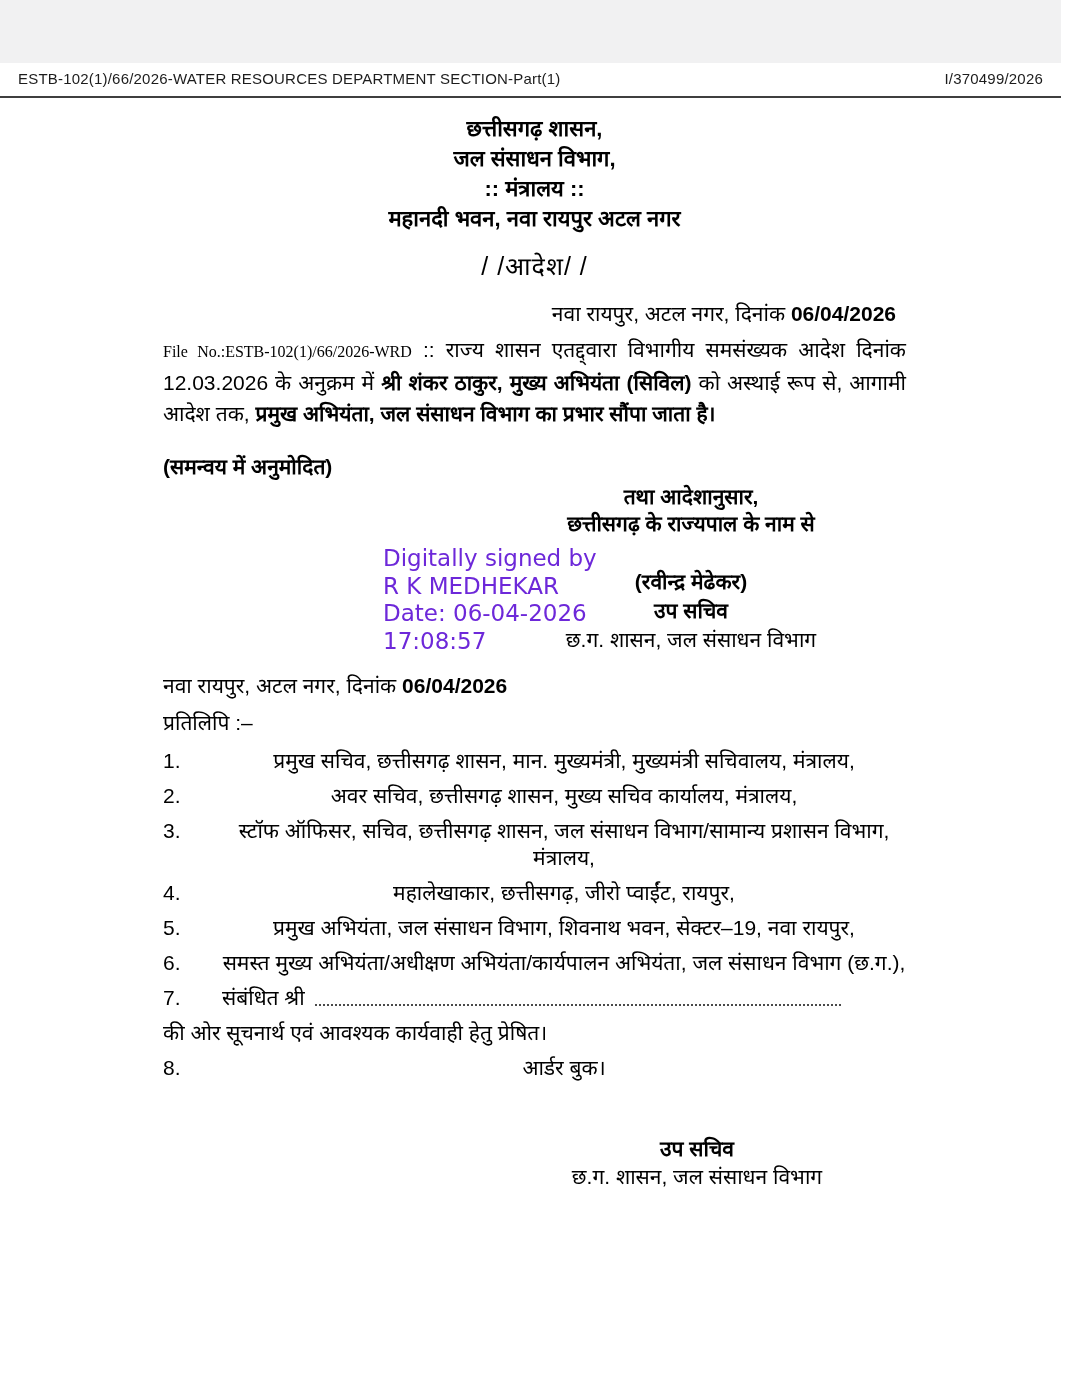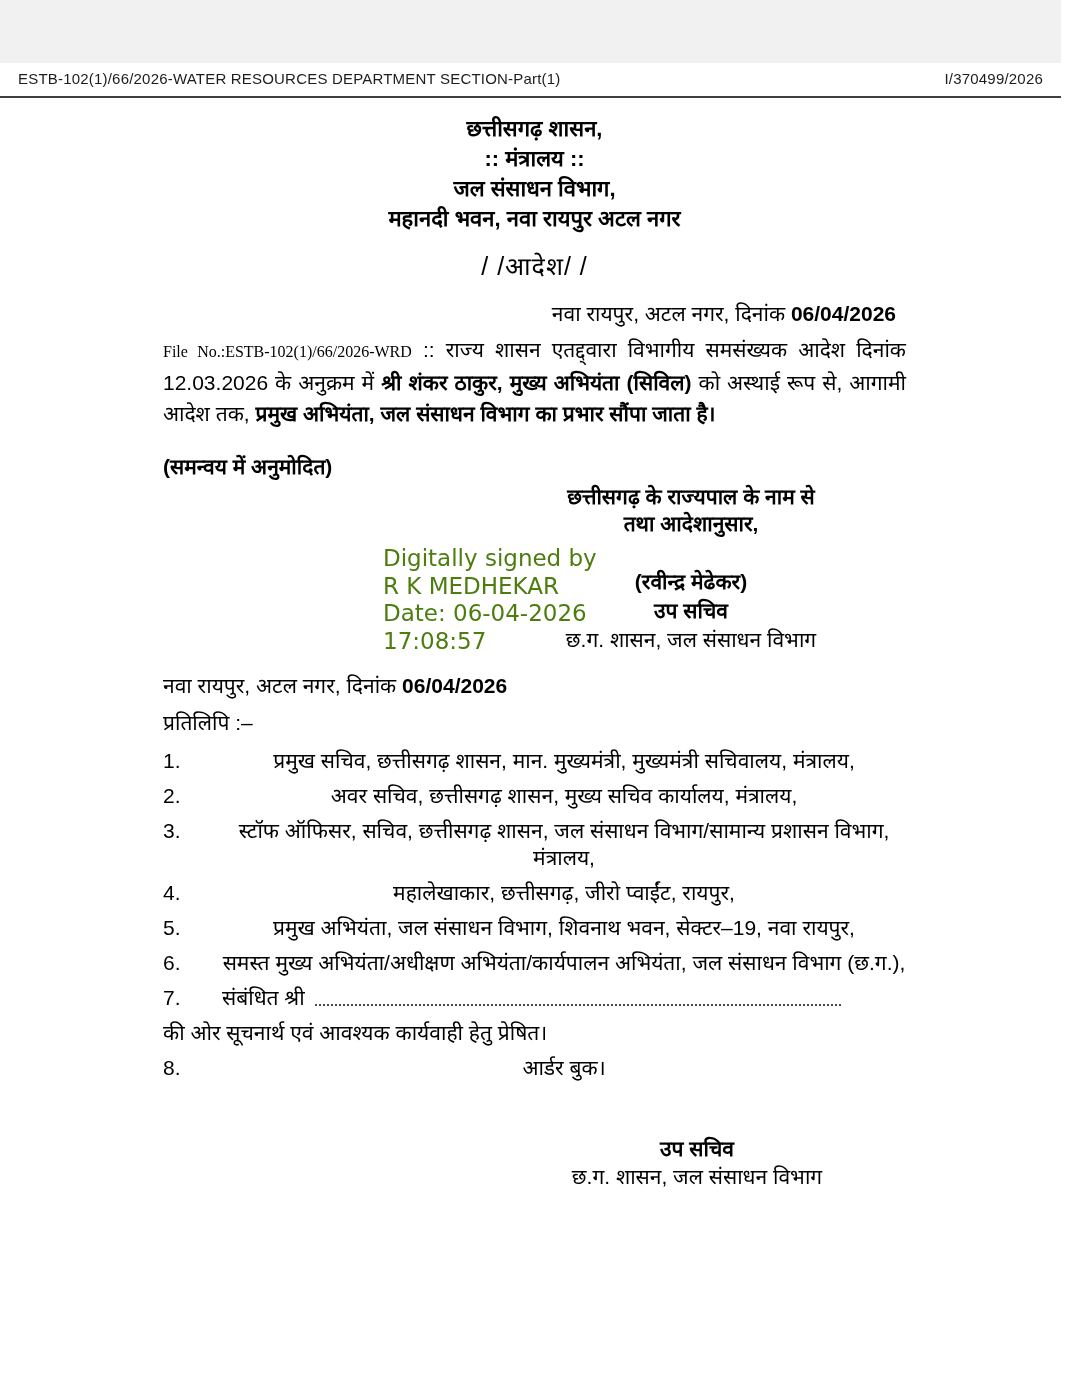--- a/index.html
+++ b/index.html
@@ -39,21 +39,21 @@
 
   .authority {
     width: 360px; margin: 3px 35px 0 auto;
     text-align: center; font-weight: bold; font-size: 21px; line-height: 27px;
   }
 
   .sig-area { position: relative; height: 122px; margin-top: 4px; }
   .digital {
     position: absolute; left: 220px; top: 4px;
     font-family: "DejaVu Sans", sans-serif;
-    font-size: 23px; line-height: 27.5px; color: #4d7c0f; white-space: nowrap;
+    font-size: 23px; line-height: 27.5px; color: #6d28d9; white-space: nowrap;
   }
   .signatory {
     position: absolute; left: 368px; top: 26px; width: 320px;
     text-align: center; font-size: 21px; line-height: 29px;
   }
   .signatory .bold { font-weight: bold; }
 
   .endorse { display: flex; justify-content: space-between; padding-right: 10px; margin-top: 8px; font-size: 21px; }
   .copy-label { margin-top: 9px; font-size: 21px; }
 
@@ -80,40 +80,40 @@
 
   <div class="fileheader">
     <span>ESTB-102(1)/66/2026-WATER RESOURCES DEPARTMENT SECTION-Part(1)</span>
     <span>I/370499/2026</span>
   </div>
 
   <div class="content">
 
     <div class="letterhead">
       <div>छत्तीसगढ़ शासन,</div>
+      <div>जल संसाधन विभाग,</div>
       <div>:: मंत्रालय ::</div>
-      <div>जल संसाधन विभाग,</div>
       <div>महानदी भवन, नवा रायपुर अटल नगर</div>
     </div>
 
     <div class="order-title">/ /आदेश/ /</div>
 
     <div class="date-right">
       <span>नवा रायपुर, अटल नगर, दिनांक </span><b>06/04/2026</b>
     </div>
 
     <p class="body-para">
       <span class="serif">File No.:ESTB-102(1)/66/2026-WRD</span><span> :: राज्य शासन एतद्द्वारा विभागीय समसंख्यक आदेश दिनांक 12.03.2026 के अनुक्रम में </span><b>श्री शंकर ठाकुर, मुख्य अभियंता (सिविल)</b><span> को अस्थाई रूप से, आगामी आदेश तक, </span><b>प्रमुख अभियंता, जल संसाधन विभाग का प्रभार सौंपा जाता है।</b>
     </p>
 
     <div class="approval">(समन्वय में अनुमोदित)</div>
 
     <div class="authority">
+      <div>तथा आदेशानुसार,</div>
       <div>छत्तीसगढ़ के राज्यपाल के नाम से</div>
-      <div>तथा आदेशानुसार,</div>
     </div>
 
     <div class="sig-area">
       <div class="digital">
         <div>Digitally signed by</div>
         <div>R K MEDHEKAR</div>
         <div>Date: 06-04-2026</div>
         <div>17:08:57</div>
       </div>
       <div class="signatory">

